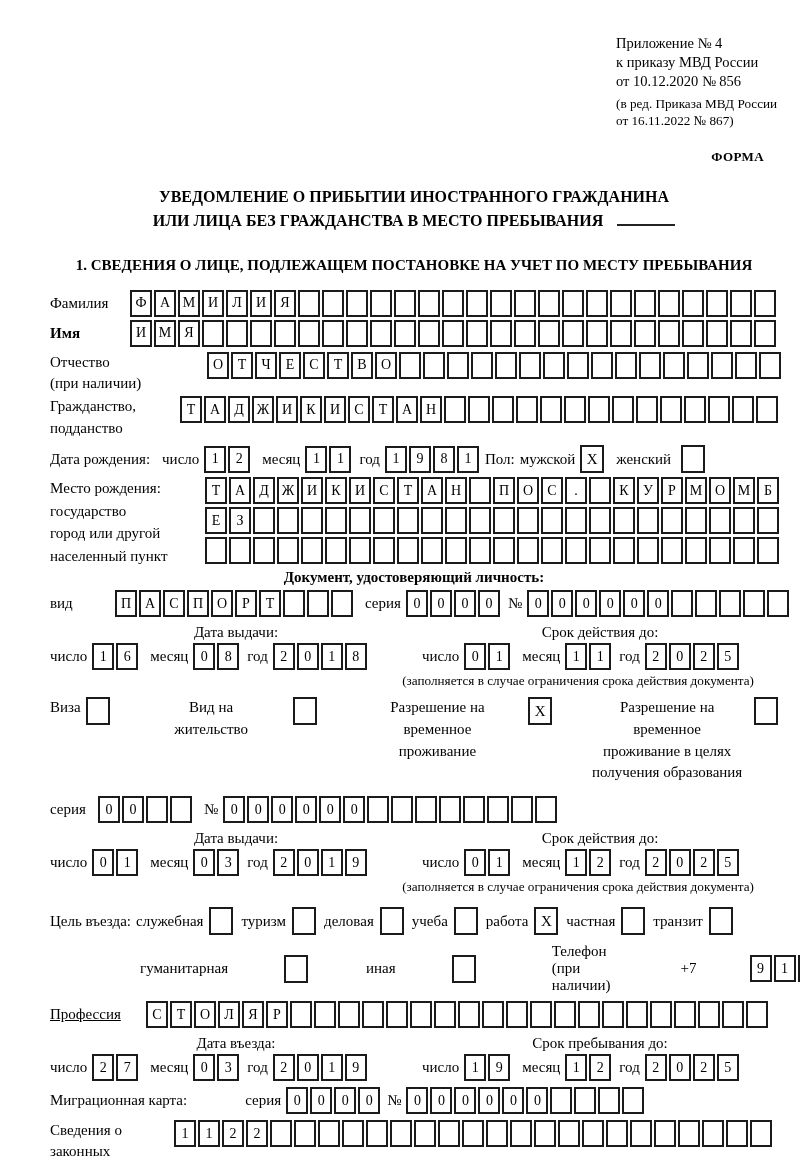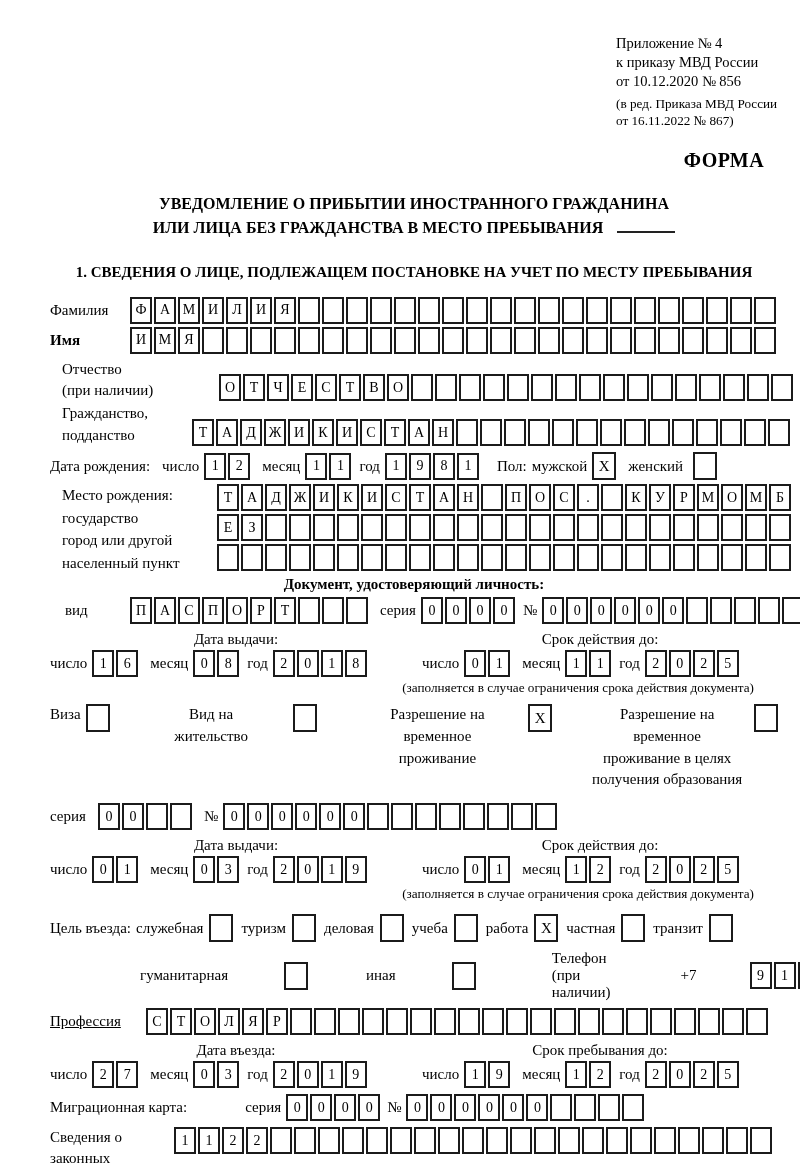--- a/index.html
+++ b/index.html
@@ -6,28 +6,28 @@
   .page{
     width:800px;height:1163px;box-sizing:border-box;
     padding:34px 22px 0 50px;
     font-family:"Liberation Serif","DejaVu Serif",serif;
     color:#000;font-size:15px;position:relative;overflow:hidden;background:#fff;
   }
   
   .appendix{margin-left:566px;line-height:1.3;font-size:14.5px;}
   .appendix .small{font-size:13.2px;}
   .appendix .gap{margin-top:4px;}
-  .forma{ text-align:right;font-weight:bold;font-size:20px;margin:20px 14px 0 0;letter-spacing:.4px;}
+  .forma{ text-align:right;font-weight:bold;font-size:13px;margin:20px 14px 0 0;letter-spacing:.4px;}
   .title{text-align:center;font-weight:bold;font-size:16px;margin-top:20px;line-height:1.5;}
   .uline{display:inline-block;width:58px;border-bottom:2.5px solid #222;margin-left:14px;}
   .sec-h{font-weight:bold;font-size:15px;text-align:center;margin-top:24px;}
 
   
   .fr{display:flex;align-items:center;margin-top:3px;}
-  .fr2{display:flex;align-items:flex-end;margin-top:5px;margin-left:12px;}
+  .fr2{display:flex;align-items:flex-start;margin-top:5px;}
   .lbl{flex:none;}
   .lblcol{flex:none;line-height:1.42;}
   .boxrow{display:inline-flex;flex-wrap:nowrap;}
   .box{
     flex:none;width:22px;height:27px;box-sizing:border-box;border:2px solid #1b1b1b;
     margin-right:2px;display:inline-flex;align-items:center;justify-content:center;
     font-size:14px;background:#fff;
   }
   .cb{
     flex:none;width:24px;height:28px;box-sizing:border-box;border:2px solid #1b1b1b;
@@ -233,21 +233,21 @@
         <span class="box">1</span>
         <span class="box">1</span>
       </span>
     <span class="dlbl" style="margin-left:6px;">год</span>
     <span class="boxrow">
         <span class="box">1</span>
         <span class="box">9</span>
         <span class="box">8</span>
         <span class="box">1</span>
       </span>
-    <span style="margin-left:16px;">Пол:</span>
+    <span style="margin-left:4px;">Пол:</span>
     <span style="margin-left:5px;">мужской</span>
     <span class="cb" style="margin-left:5px;">X</span>
     <span style="margin-left:12px;">женский</span>
     <span class="cb" style="margin-left:10px;"></span>
   </div>
 
   <div class="fr2" style="margin-top:4px;">
     <div class="lblcol" style="width:155px;line-height:1.5;">
       <div>Место рождения:</div>
       <div>государство</div>
@@ -331,21 +331,21 @@
           <span class="box"></span>
           <span class="box"></span>
           <span class="box"></span>
           <span class="box"></span>
         </span>
     </div>
   </div>
 
   <div style="text-align:center;font-weight:bold;margin-top:2px;">Документ, удостоверяющий личность:</div>
 
-  <div class="fr" style="margin-top:4px;margin-left:15px;">
+  <div class="fr" style="margin-top:4px;">
     <span class="lbl" style="width:65px;">вид</span>
     <span class="boxrow">
         <span class="box">П</span>
         <span class="box">А</span>
         <span class="box">С</span>
         <span class="box">П</span>
         <span class="box">О</span>
         <span class="box">Р</span>
         <span class="box">Т</span>
         <span class="box"></span>

